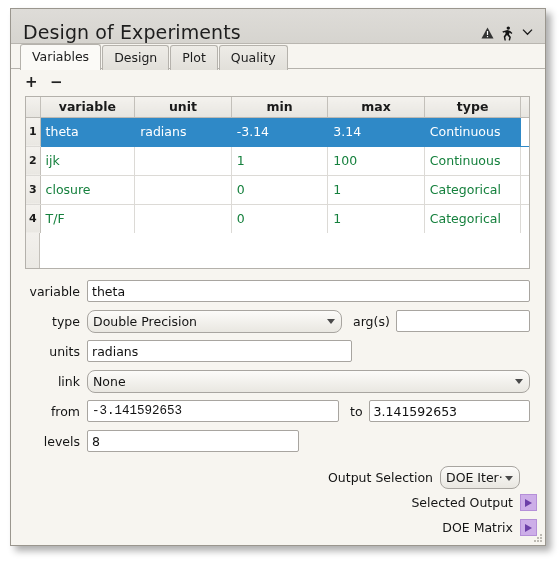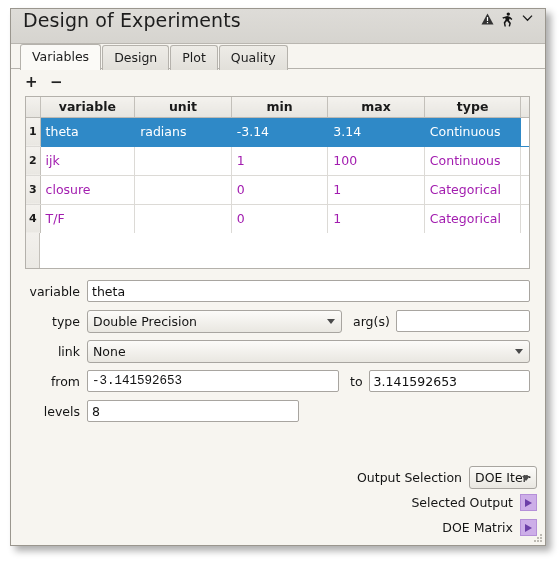--- a/index.html
+++ b/index.html
@@ -22,21 +22,21 @@
     box-shadow: 5px 5px 7px rgba(0,0,0,0.32);
   }
 
   
   #titlebar {
     position: relative;
     height: 35px;
     background: linear-gradient(to bottom, #dedcd8 0%, #d6d4cf 100%);
     border-bottom: 1px solid #b9b6b0;
     display: flex;
-    align-items: flex-start;
+    align-items: flex-end;
     padding: 0 8px 0 12px;
   }
   #title-text {
     font-size: 19px;
     color: #1d1d1d;
     letter-spacing: 0.1px;
     flex: 1;
     white-space: nowrap;
   }
   .tb-icon {
@@ -137,21 +137,21 @@
     text-align: center;
     padding: 0;
   }
   table.grid th.rowhdr { width: 14px; }
   table.grid th.pad    { width: 8px; border-right: none; }
   table.grid td {
     height: 29px;
     border-right: 1px solid #dcdad6;
     border-bottom: 1px solid #dcdad6;
     padding: 0 0 0 5px;
-    color: #a21caf;
+    color: #15803d;
     background: #ffffff;
     overflow: hidden;
     white-space: nowrap;
   }
   table.grid td.rowhdr {
     width: 14px;
     background: linear-gradient(to bottom, #f4f2ee 0%, #e9e7e2 100%);
     border-right: 1px solid #c3c0ba;
     font-weight: bold;
     font-size: 11px;
@@ -212,21 +212,21 @@
     font-size: 12.5px;
     color: #111;
     padding: 0 4px;
     outline: none;
     min-width: 0;
   }
   .combo {
     position: relative;
     height: 23px;
     border: 1px solid #a8a5a0;
-    border-radius: 3px;
+    border-radius: 8px;
     background: linear-gradient(to bottom, #fcfbf9 0%, #e9e7e1 100%);
     font-size: 12.5px;
     color: #141414;
     line-height: 21px;
     padding: 0 22px 10px 5px;
     overflow: hidden;
     white-space: nowrap;
   }
   .combo .arrow {
     position: absolute;
@@ -253,22 +253,22 @@
     margin-bottom: 2px;
     padding-right: 0;
   }
   .blabel {
     font-size: 12.5px;
     color: #141414;
     padding-right: 7px;
     white-space: nowrap;
   }
   #out-combo {
-    width: 68px;
-    margin-right: 0;
+    width: 80px;
+    margin-right: 17px;
     text-align: right;
   }
   .port {
     width: 17px; height: 17px;
     background: #cdaee8;
     border: 1px solid #b58fd8;
     display: flex; align-items: center; justify-content: center;
     margin-right: 0;
   }
   .port .tri {
@@ -403,20 +403,24 @@
       <div class="frow">
         <div class="flabel">type</div>
         <div class="combo" style="width:255px">
           <span>Double Precision</span>
           <span class="arrow"></span>
         </div>
         <div class="flabel mini">arg(s)</div>
         <input class="ti" style="flex: 1 1 0%;" value="">
       </div>
 
+      <div class="frow">
+        <div class="flabel">units</div>
+        <input class="ti" style="width: 265px;" value="radians">
+      </div>
 
       <div class="frow">
         <div class="flabel">link</div>
         <div class="combo" style="flex:1">
           <span>None</span>
           <span class="arrow"></span>
         </div>
       </div>
 
       <div class="frow">

